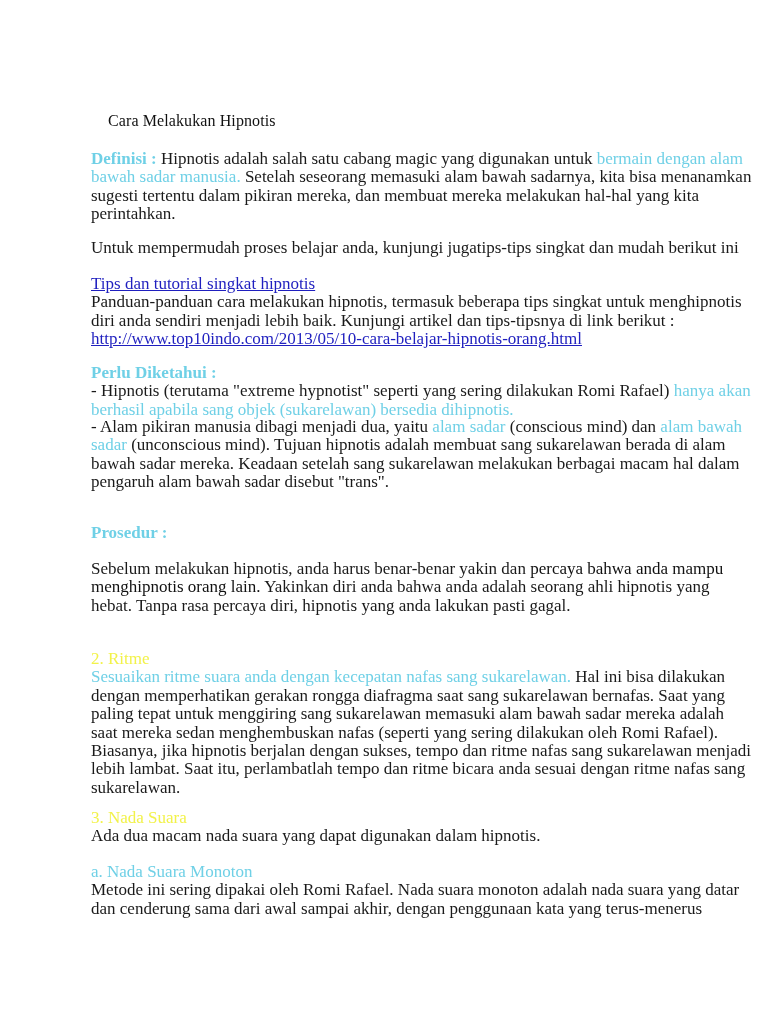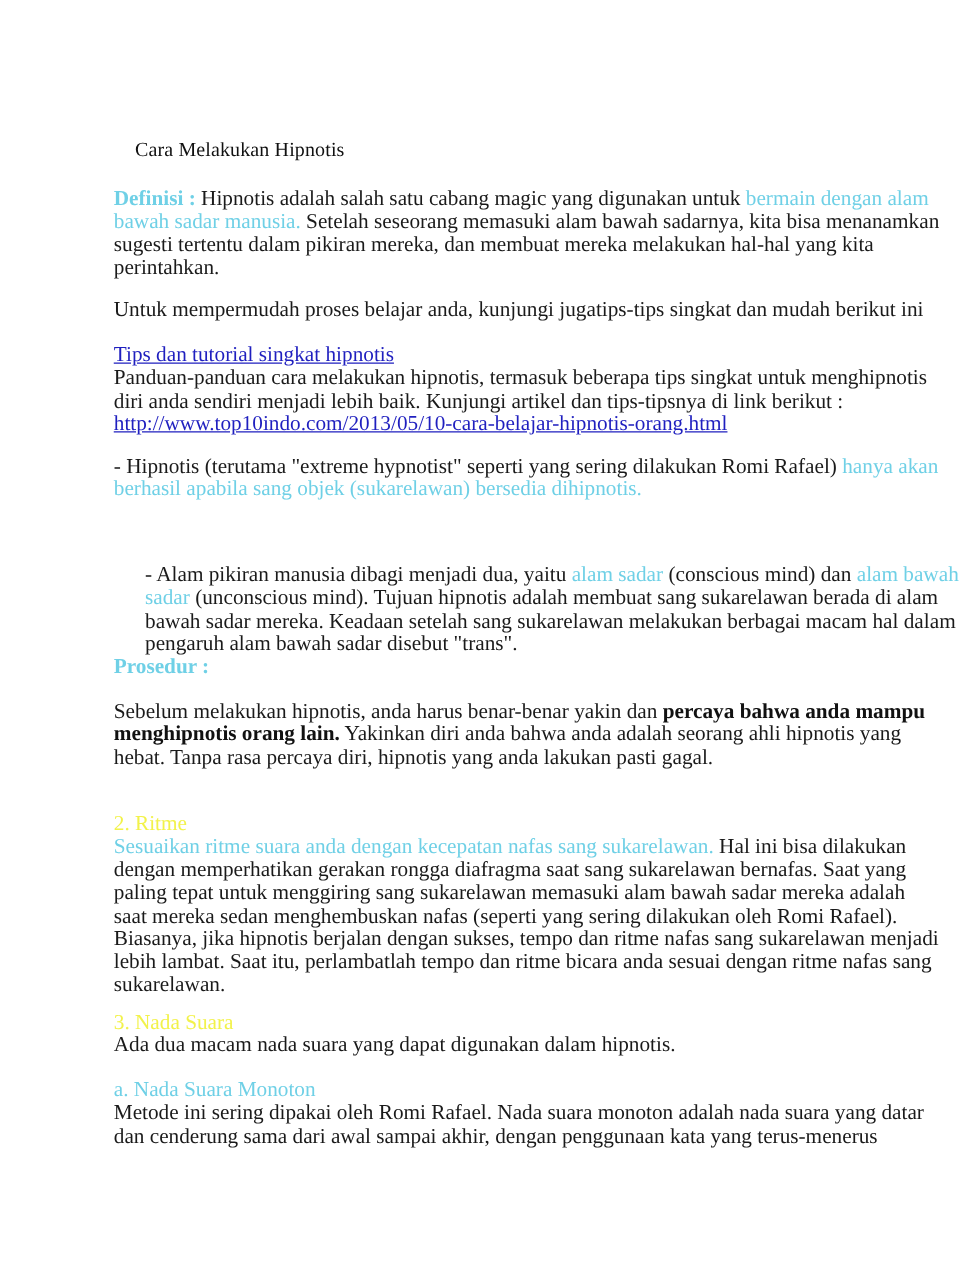--- a/index.html
+++ b/index.html
@@ -44,21 +44,21 @@
     height: 18.4px;
   }
   .cyan { color: #6fd0e6; }
   .cyan-b { color: #6fd0e6; font-weight: bold; }
   .yellow { color: #f2f24a; }
   .link {
     color: #1f1fbf;
     text-decoration: underline;
     cursor: pointer;
   }
-  .bold { font-weight: bold; color: #111; }
+  .bold { font-weight: normal; color: #111; }
 </style>
 </head>
 <body>
 
 <div class="page">
 
   <div class="title">Cara Melakukan Hipnotis</div>
 
   <div class="block" style="top:150px;">
     <span class="line">
@@ -76,27 +76,28 @@
   </div>
 
   <div class="block" style="top:275px;">
     <span class="line"><span class="link">Tips dan tutorial singkat hipnotis</span></span>
     <span class="line">Panduan-panduan cara melakukan hipnotis, termasuk beberapa tips singkat untuk menghipnotis</span>
     <span class="line">diri anda sendiri menjadi lebih baik.  Kunjungi artikel dan tips-tipsnya di link berikut :</span>
     <span class="line"><span class="link">http://www.top10indo.com/2013/05/10-cara-belajar-hipnotis-orang.html </span></span>
   </div>
 
   <div class="block" style="top:364px;">
+    <span class="line cyan-b">Perlu Diketahui :</span>
     <span class="line">
       <span>- Hipnotis (terutama "extreme hypnotist" seperti yang sering dilakukan Romi Rafael) </span><span class="cyan">hanya akan</span>
     </span>
     <span class="line cyan">berhasil apabila sang objek (sukarelawan) bersedia dihipnotis.</span>
   </div>
 
-  <div class="block" style="top:451px;margin-left:25px;">
+  <div class="block" style="top:418px;">
     <span class="line">
       <span>- Alam pikiran manusia dibagi menjadi dua, yaitu </span><span class="cyan">alam sadar</span><span> (conscious mind) dan </span><span class="cyan">alam bawah</span>
     </span>
     <span class="line">
       <span class="cyan">sadar</span><span> (unconscious mind). Tujuan hipnotis adalah membuat sang sukarelawan berada di alam</span>
     </span>
     <span class="line">bawah sadar mereka. Keadaan setelah sang sukarelawan melakukan berbagai macam hal dalam</span>
     <span class="line">pengaruh alam bawah sadar disebut "trans".</span>
   </div>
 

